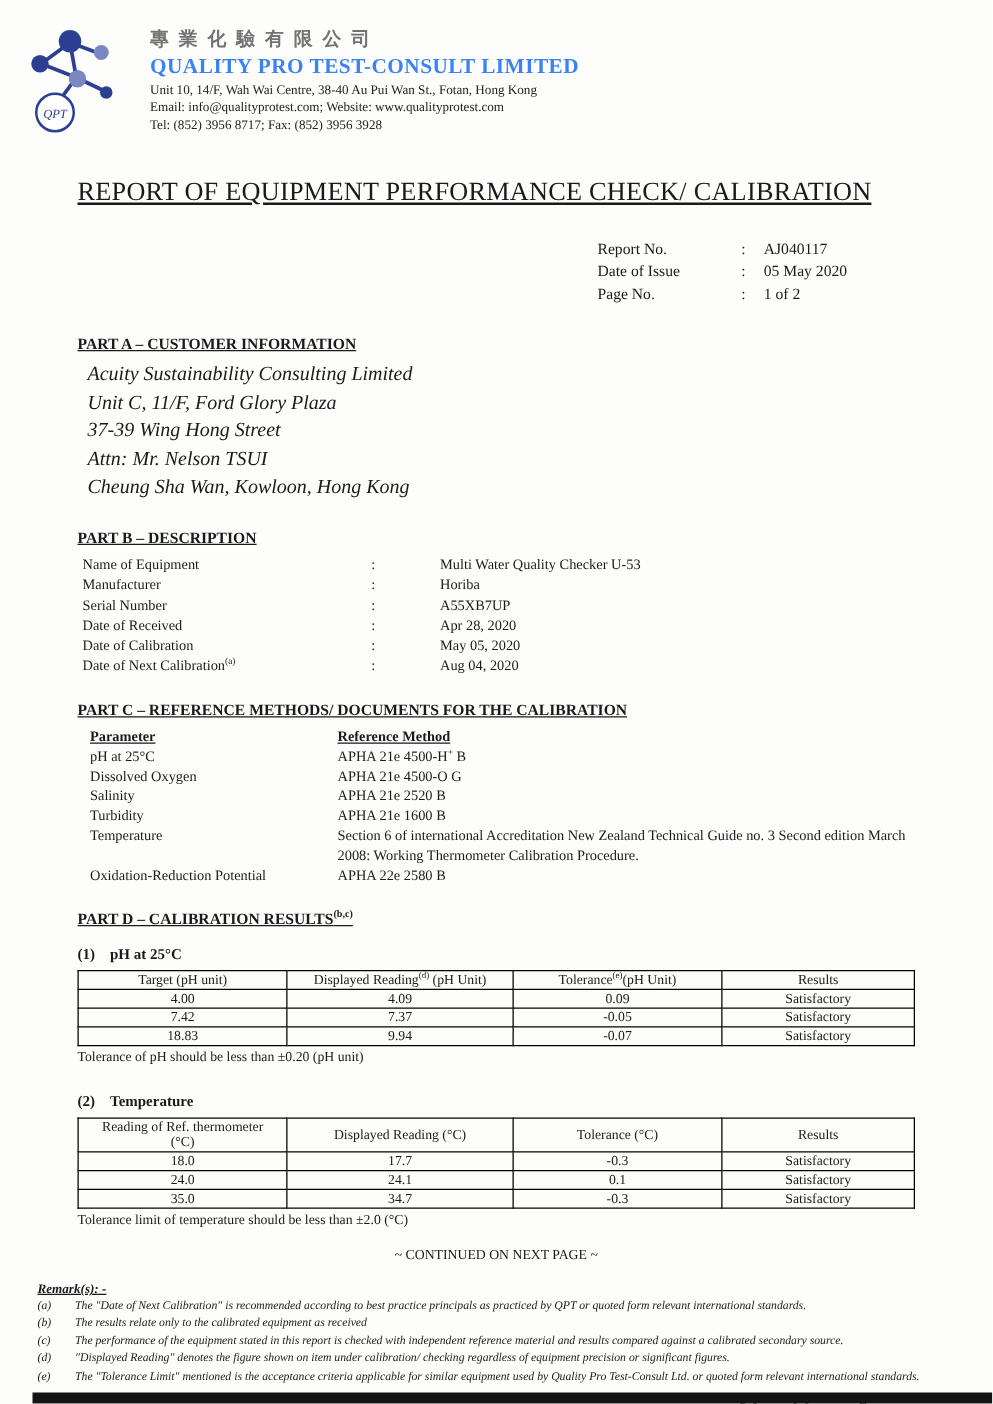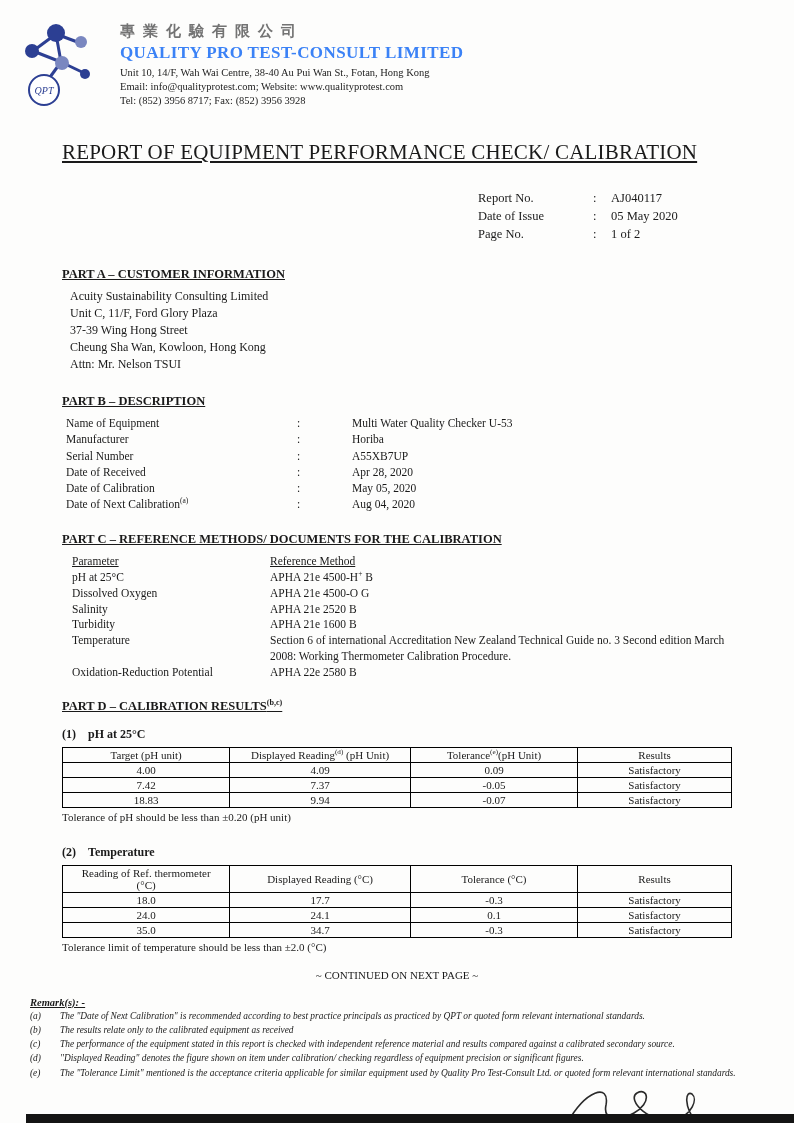--- a/index.html
+++ b/index.html
@@ -26,34 +26,34 @@
   }
   .report-info { margin:24px 0 0 478px; font-size:12.5px; line-height:1.45; }
   .ri-row { display:flex; }
   .ri-label { width:115px; }
   .ri-colon { width:18px; }
 
   
   .part { margin:0 62px; }
   .part-heading { font-weight:bold; font-size:12.5px; text-decoration:underline; }
   .pa { margin-top:24px; }
-  .pa-lines { margin:6px 0 0 8px; font-size:12px; line-height:1.4; }
+  .pa-lines { margin:6px 0 0 8px; font-size:16px; line-height:1.4;font-style:italic; }
 
   .pb { margin-top:22px; }
   .pb-rows { margin-top:6px; font-size:11.5px; line-height:1.4; }
   .pb-row { display:flex;gap:39px; }
   .pb-label { width:196px; padding-left:4px; }
   .pb-colon { width:16px; }
 
   .pc { margin-top:20px; }
   .pc-table { margin-top:7px; font-size:11.5px; line-height:1.38; }
   .pc-row { display:flex; }
   .pc-param { width:208px; padding-left:10px; flex:0 0 208px; }
   .pc-method { flex:1; max-width:460px; }
-  .pc-head { font-weight:normal; text-decoration:underline; }
+  .pc-head { font-weight:bold; text-decoration:underline; }
 
   .pd { margin-top:18px; }
   .sub-title { display:flex; font-weight:bold; font-size:12px; margin-top:13px; }
   .sub-label { width:26px; }
   .cal-table { width:100%; border-collapse:collapse; margin-top:5px; font-size:11px; }
   .cal-table th, .cal-table td { border:1px solid #000; text-align:center; padding:1px 15px; font-weight:normal; vertical-align:middle; }
   .cal-table col.c1 { width:25%; } .cal-table col.c2 { width:27%; }
   .cal-table col.c3 { width:25%; } .cal-table col.c4 { width:23%; }
   .table-note { font-size:11px; margin-top:3px; }
   .temp-block { margin-top:22px; }
@@ -128,22 +128,22 @@
       <span class="ri-value">1 of 2</span>
     </div>
   </div>
 
   <section class="part pa">
     <div class="part-heading">PART A – CUSTOMER INFORMATION</div>
     <div class="pa-lines">
       <div>Acuity Sustainability Consulting Limited</div>
       <div>Unit C, 11/F, Ford Glory Plaza</div>
       <div>37-39 Wing Hong Street</div>
+      <div>Attn: Mr. Nelson TSUI</div>
       <div>Cheung Sha Wan, Kowloon, Hong Kong</div>
-      <div>Attn: Mr. Nelson TSUI</div>
     </div>
   </section>
 
   <section class="part pb">
     <div class="part-heading">PART B – DESCRIPTION</div>
     <div class="pb-rows">
       <div class="pb-row">
         <span class="pb-label"><span>Name of Equipment</span><sup></sup></span>
         <span class="pb-colon">:</span>
         <span class="pb-value">Multi Water Quality Checker U-53</span>

